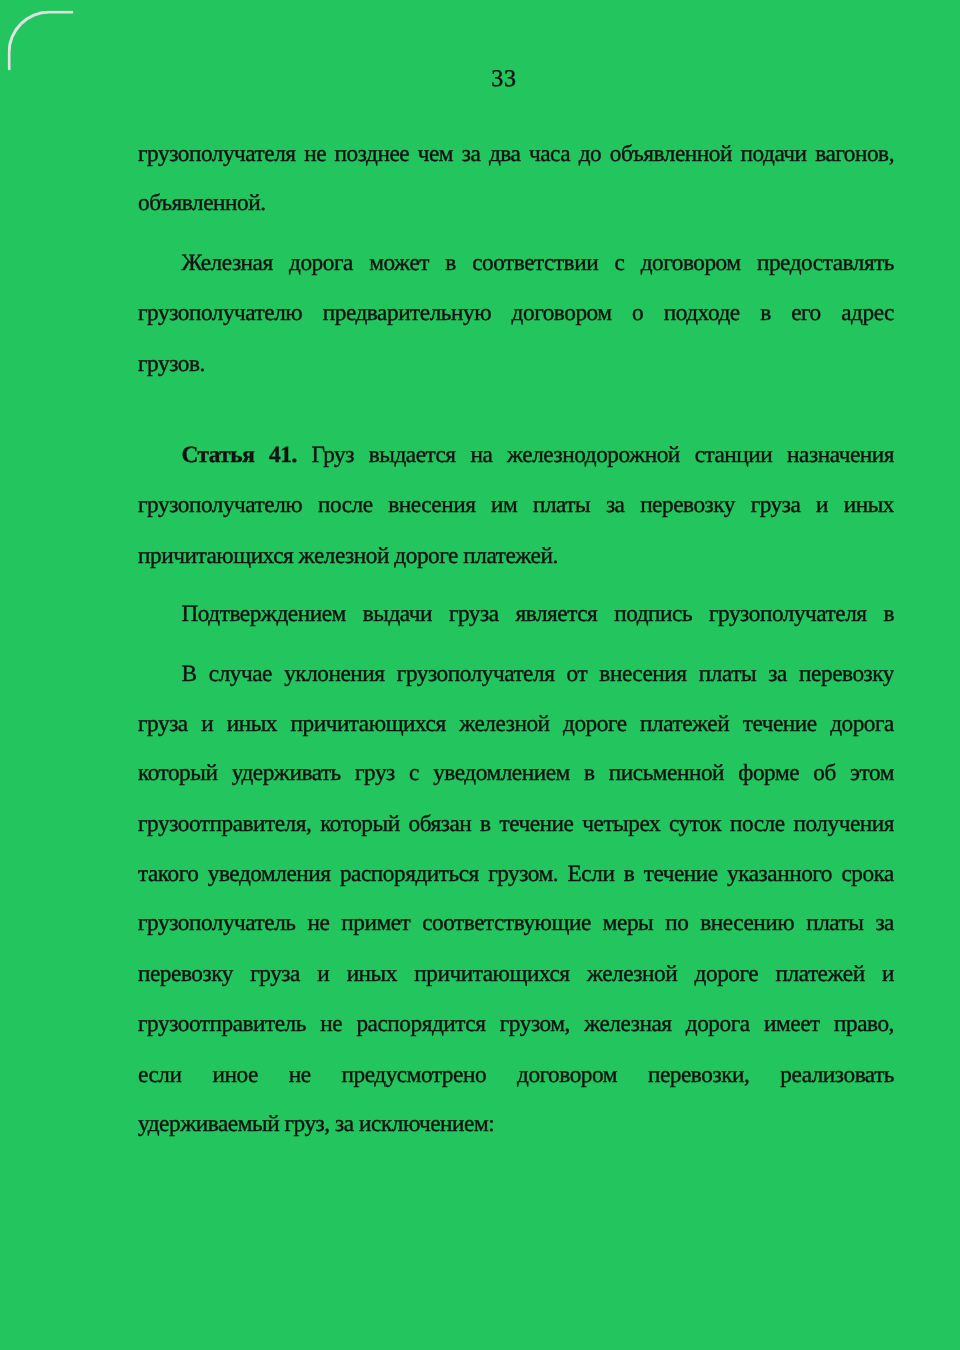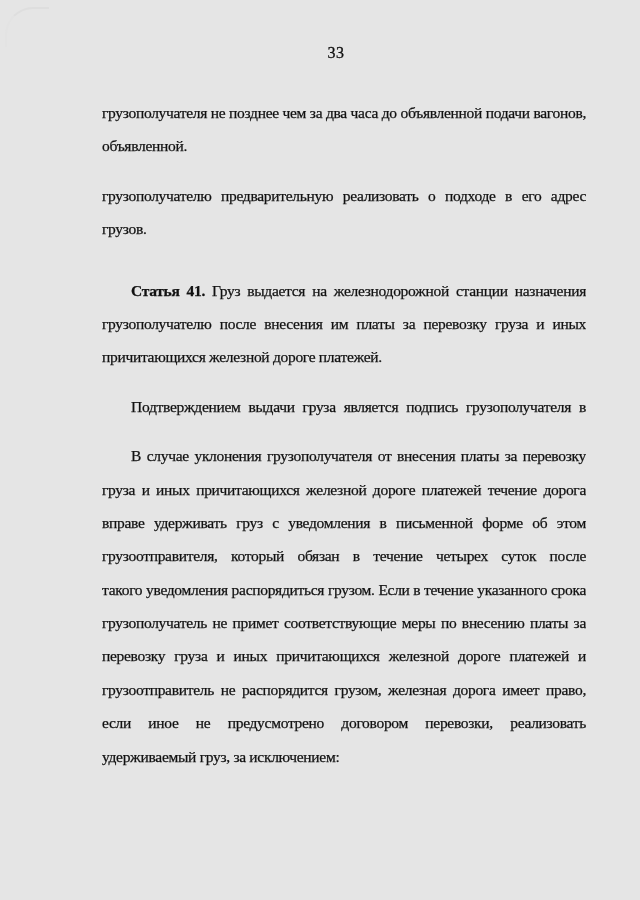--- a/index.html
+++ b/index.html
@@ -4,21 +4,21 @@
 <style>
   html, body {
     margin: 0;
     padding: 0;
     background: #ffffff;
   }
   .page {
     position: relative;
     width: 640px;
     height: 900px;
-    background: #e5e5e5;
+    background: #22c55e;
     font-family: "Liberation Serif", "DejaVu Serif", serif;
     color: #121212;
     overflow: hidden;
   }
   
   .page::before {
     content: "";
     position: absolute;
     top: 7px;
     left: 5px;
@@ -40,21 +40,21 @@
   }
   .textblock {
     position: absolute;
     top: 80px;
     left: 86px;
     width: 516px;
     font-size: 15.5px;
     letter-spacing: -0.3px;
     -webkit-text-stroke: 0.25px #121212;
   }
-  .para { margin: 16px; padding: 0; }
+  .para { margin: 6px; padding: 0; }
   .para.gap-before { margin-top: 28px; }
   .line {
     height: 33.4px;
     line-height: 33.4px;
     text-align: justify;
     text-align-last: justify;
     overflow: hidden;
     white-space: normal;
   }
   .line.last { text-align-last: left; }
@@ -69,38 +69,39 @@
   <div class="pageno">33</div>
 
   <div class="textblock">
 
     <div class="para">
       <div class="line">грузополучателя не позднее чем за два часа до объявленной подачи вагонов,</div>
       <div class="line last">объявленной.</div>
     </div>
 
     <div class="para">
-      <div class="line">грузополучателю предварительную реализовать о подходе в его адрес</div>
+      <div class="line indent">Железная дорога может в соответствии с договором предоставлять</div>
+      <div class="line">грузополучателю предварительную договором о подходе в его адрес</div>
       <div class="line last">грузов.</div>
     </div>
 
     <div class="para gap-before">
       <div class="line indent"><span class="bold">Статья 41.</span> <span>Груз выдается на железнодорожной станции назначения</span></div>
       <div class="line">грузополучателю после внесения им платы за перевозку груза и иных</div>
       <div class="line last">причитающихся железной дороге платежей.</div>
     </div>
 
     <div class="para">
       <div class="line indent">Подтверждением выдачи груза является подпись грузополучателя в</div>
     </div>
 
     <div class="para">
       <div class="line indent">В случае уклонения грузополучателя от внесения платы за перевозку</div>
       <div class="line">груза и иных  причитающихся железной дороге платежей течение дорога</div>
-      <div class="line">вправе удерживать груз с уведомления в письменной форме  об этом</div>
+      <div class="line">который удерживать груз с уведомлением в письменной форме  об этом</div>
       <div class="line">грузоотправителя, который обязан в течение четырех суток после получения</div>
       <div class="line">такого уведомления распорядиться грузом. Если в течение указанного срока</div>
       <div class="line">грузополучатель не примет соответствующие меры по внесению платы за</div>
       <div class="line">перевозку груза и иных причитающихся железной дороге платежей и</div>
       <div class="line">грузоотправитель не распорядится грузом, железная дорога имеет право,</div>
       <div class="line">если иное не предусмотрено договором перевозки, реализовать</div>
       <div class="line last">удерживаемый груз, за исключением:</div>
     </div>
 
   </div>

